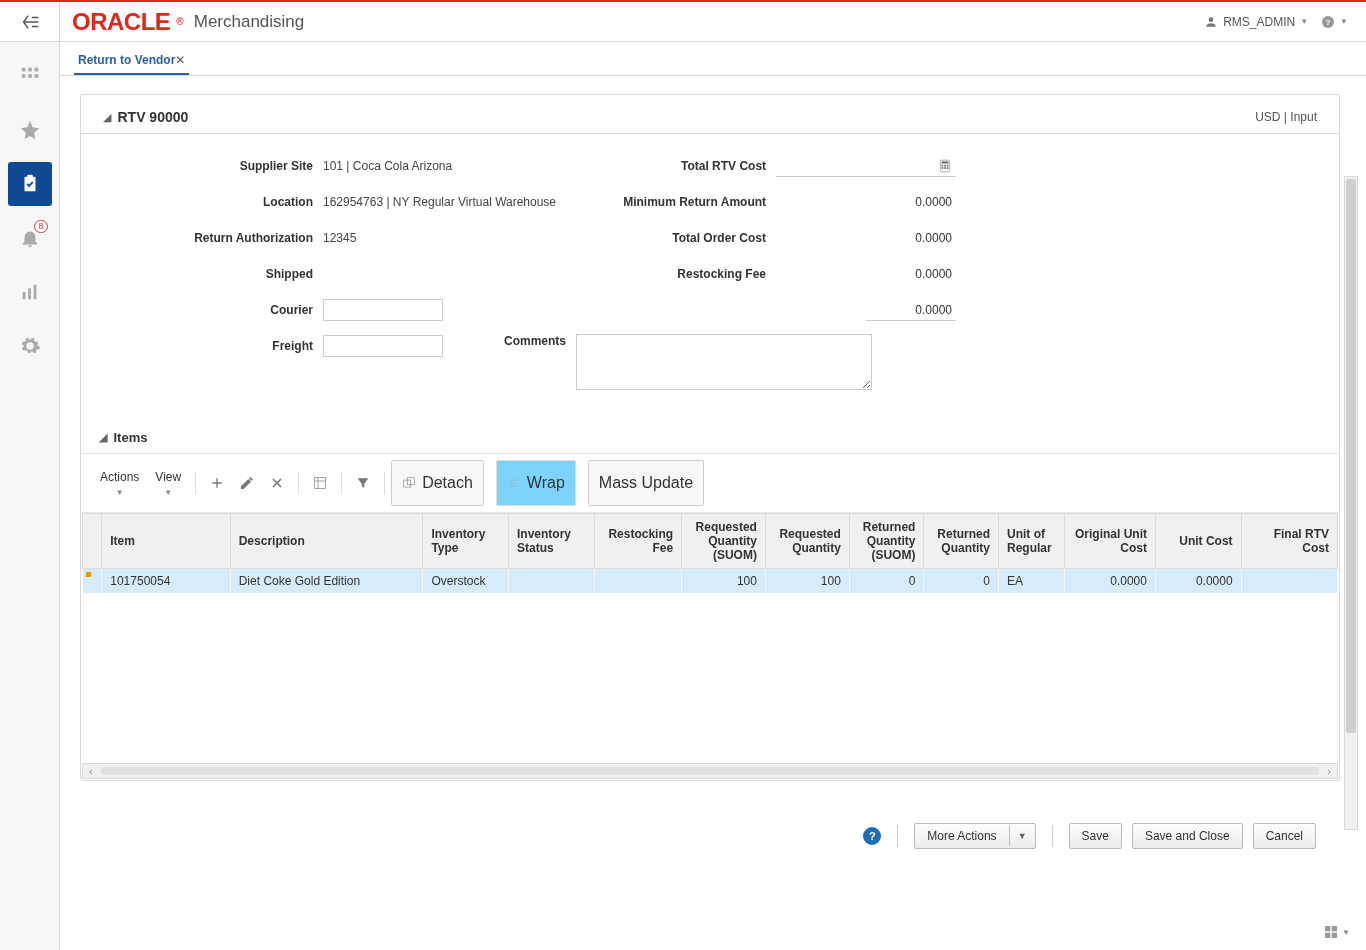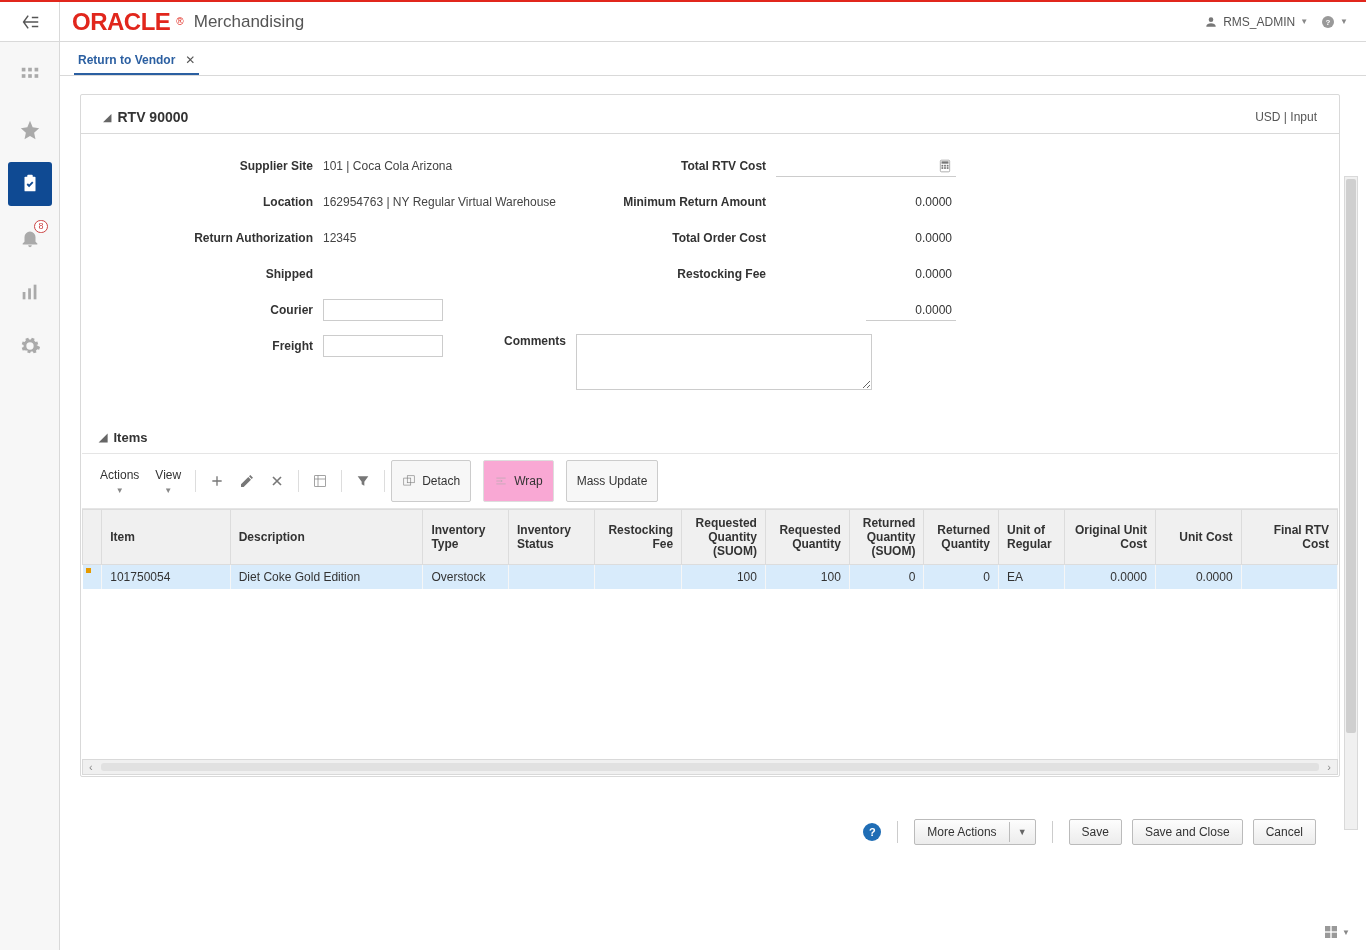--- a/index.html
+++ b/index.html
@@ -26,21 +26,21 @@
 .layout { display: flex; height: calc(100vh - 42px); }
 .sidebar { width: 60px; background: #f7f7f7; border-right: 1px solid #d9d9d9; display: flex; flex-direction: column; align-items: center; padding-top: 12px; gap: 10px; }
 .side-btn { width: 44px; height: 44px; display: flex; align-items: center; justify-content: center; border-radius: 3px; cursor: pointer; color:#888;}
 .side-btn.active { background: #0f4a93; color: #fff; }
 .side-btn svg { width: 22px; height: 22px; }
 .notif-badge { position: relative; }
 .notif-badge .badge { position: absolute; top: 4px; right: 4px; background: #fff; border:1px solid #c44; color:#c44; border-radius: 8px; font-size: 9px; padding: 0 3px; line-height: 11px; }
 
 .content { flex: 1; display: flex; flex-direction: column; overflow: hidden; position: relative; }
 .tabbar { height: 34px; display: flex; align-items: flex-end; padding-left: 14px; border-bottom: 1px solid #d9d9d9; background: #fff; }
-.tab { display: flex; align-items: center; gap: 10px; font-size: 12px; color: #2b5fa1; border-bottom: 2px solid #2b5fa1; padding: 7px 4px 6px 4px; font-weight: bold; cursor:pointer;}
+.tab { display: flex; align-items: center; font-size: 12px; color: #2b5fa1; border-bottom: 2px solid #2b5fa1; padding: 7px 4px 6px 4px; font-weight: bold; cursor:pointer;}
 .tab .tab-close { color:#555; font-weight: normal; font-size: 12px; cursor: pointer; }
 
 .page-scroll { flex: 1; overflow: auto; padding: 18px 26px 14px 20px; position: relative;}
 .panel { border: 1px solid #d9d9d9; border-radius: 2px; background: #fff;  margin-bottom: 30px;}
 .panel-inner { padding: 14px 22px 18px 22px; }
 .panel-header { display: flex; align-items: center; justify-content: space-between; margin-bottom: 8px;}
 .panel-title-wrap { display:flex; align-items:center; gap:6px; }
 .disclosure { color:#666; cursor:pointer; font-size:11px;}
 .panel-title { font-size: 14px; font-weight: bold; color: #333; }
 .currency { font-size: 12px; color: #555; }
@@ -60,21 +60,21 @@
 .comments-box { width: 296px; height: 56px; border: 1px solid #ccc; resize: both; font-size: 12px; padding:2px;}
 
 .section-title { display:flex; align-items:center; gap:6px; font-size: 13px; font-weight: bold; color: #333; padding: 10px 22px 8px 18px; }
 
 
 .items-toolbar { display: flex; align-items: center; padding: 6px 10px; border: 1px solid #e5e5e5; border-left:none; border-right:none; gap:0; margin: 0 1px;}
 .tb-menu { padding: 4px 8px; font-size: 12px; display:flex; align-items:center; gap:4px; cursor:pointer; color:#333;flex-direction:column;}
 .tb-divider { width:1px; height:22px; background:#ddd; margin: 0 6px; }
 .tb-iconbtn { width:30px; height:26px; display:flex; align-items:center; justify-content:center; cursor:pointer; color:#777;}
 .tb-iconbtn svg { width:16px; height:16px; }
-.tb-btn { border:1px solid #ccc; background:#f7f7f7; padding: 13px 10px; font-size:12px; display:flex; align-items:center; gap:6px; cursor:pointer; border-radius:2px;}
+.tb-btn { border:1px solid #ccc; background:#f7f7f7; padding: 13px 10px; font-size:16px; display:flex; align-items:center; gap:6px; cursor:pointer; border-radius:2px;}
 
 
 .items-table-wrap { overflow: auto; margin: 0 1px; }
 table.items { border-collapse: collapse; width: 100%; font-size: 12px; }
 table.items th { background: #f0f0f0; border: 1px solid #dcdcdc; padding: 6px 8px; color:#333; font-weight: bold; vertical-align: middle; }
 table.items td { border-right: 1px solid #f6f6f6; padding: 5px 8px; background: #d8ebfb; }
 table.items tbody tr.data td{ border-top:1px solid #1d4ed8;}
 .th-right, .td-right { text-align: right; }
 .row-indicator { width:18px; min-width:18px; background:#d8ebfb; position:relative;}
 .row-indicator .dot{ position:absolute; left:3px; top:3px; width:5px; height:5px; background:#e59a00;}
@@ -311,21 +311,21 @@
             </div>
           <div class="tb-divider"></div>
           <div class="tb-btn">
               <svg width="14" height="14" viewBox="0 0 24 24">
                 <rect x="3" y="7" width="12" height="12" fill="none" stroke="#777"></rect>
                 <rect x="9" y="3" width="12" height="12" fill="none" stroke="#777"></rect>
               </svg>
               <span>Detach</span>
             </div>
           <div style="width:12px"></div>
-          <div class="tb-btn" style="background:#f9a8d4;border-color:#ddd">
+          <div class="tb-btn" style="background:#7dd3fc;border-color:#ddd">
               <svg width="14" height="14" viewBox="0 0 24 24">
                 <path fill="none" stroke="#aaa" d="M4 7h16M4 12h10l-2-2m2 2l-2 2M4 17h16"></path>
               </svg>
               <span>Wrap</span>
             </div>
           <div style="width:12px"></div>
           <div class="tb-btn">
               <span>Mass Update</span>
             </div>
         </div>

